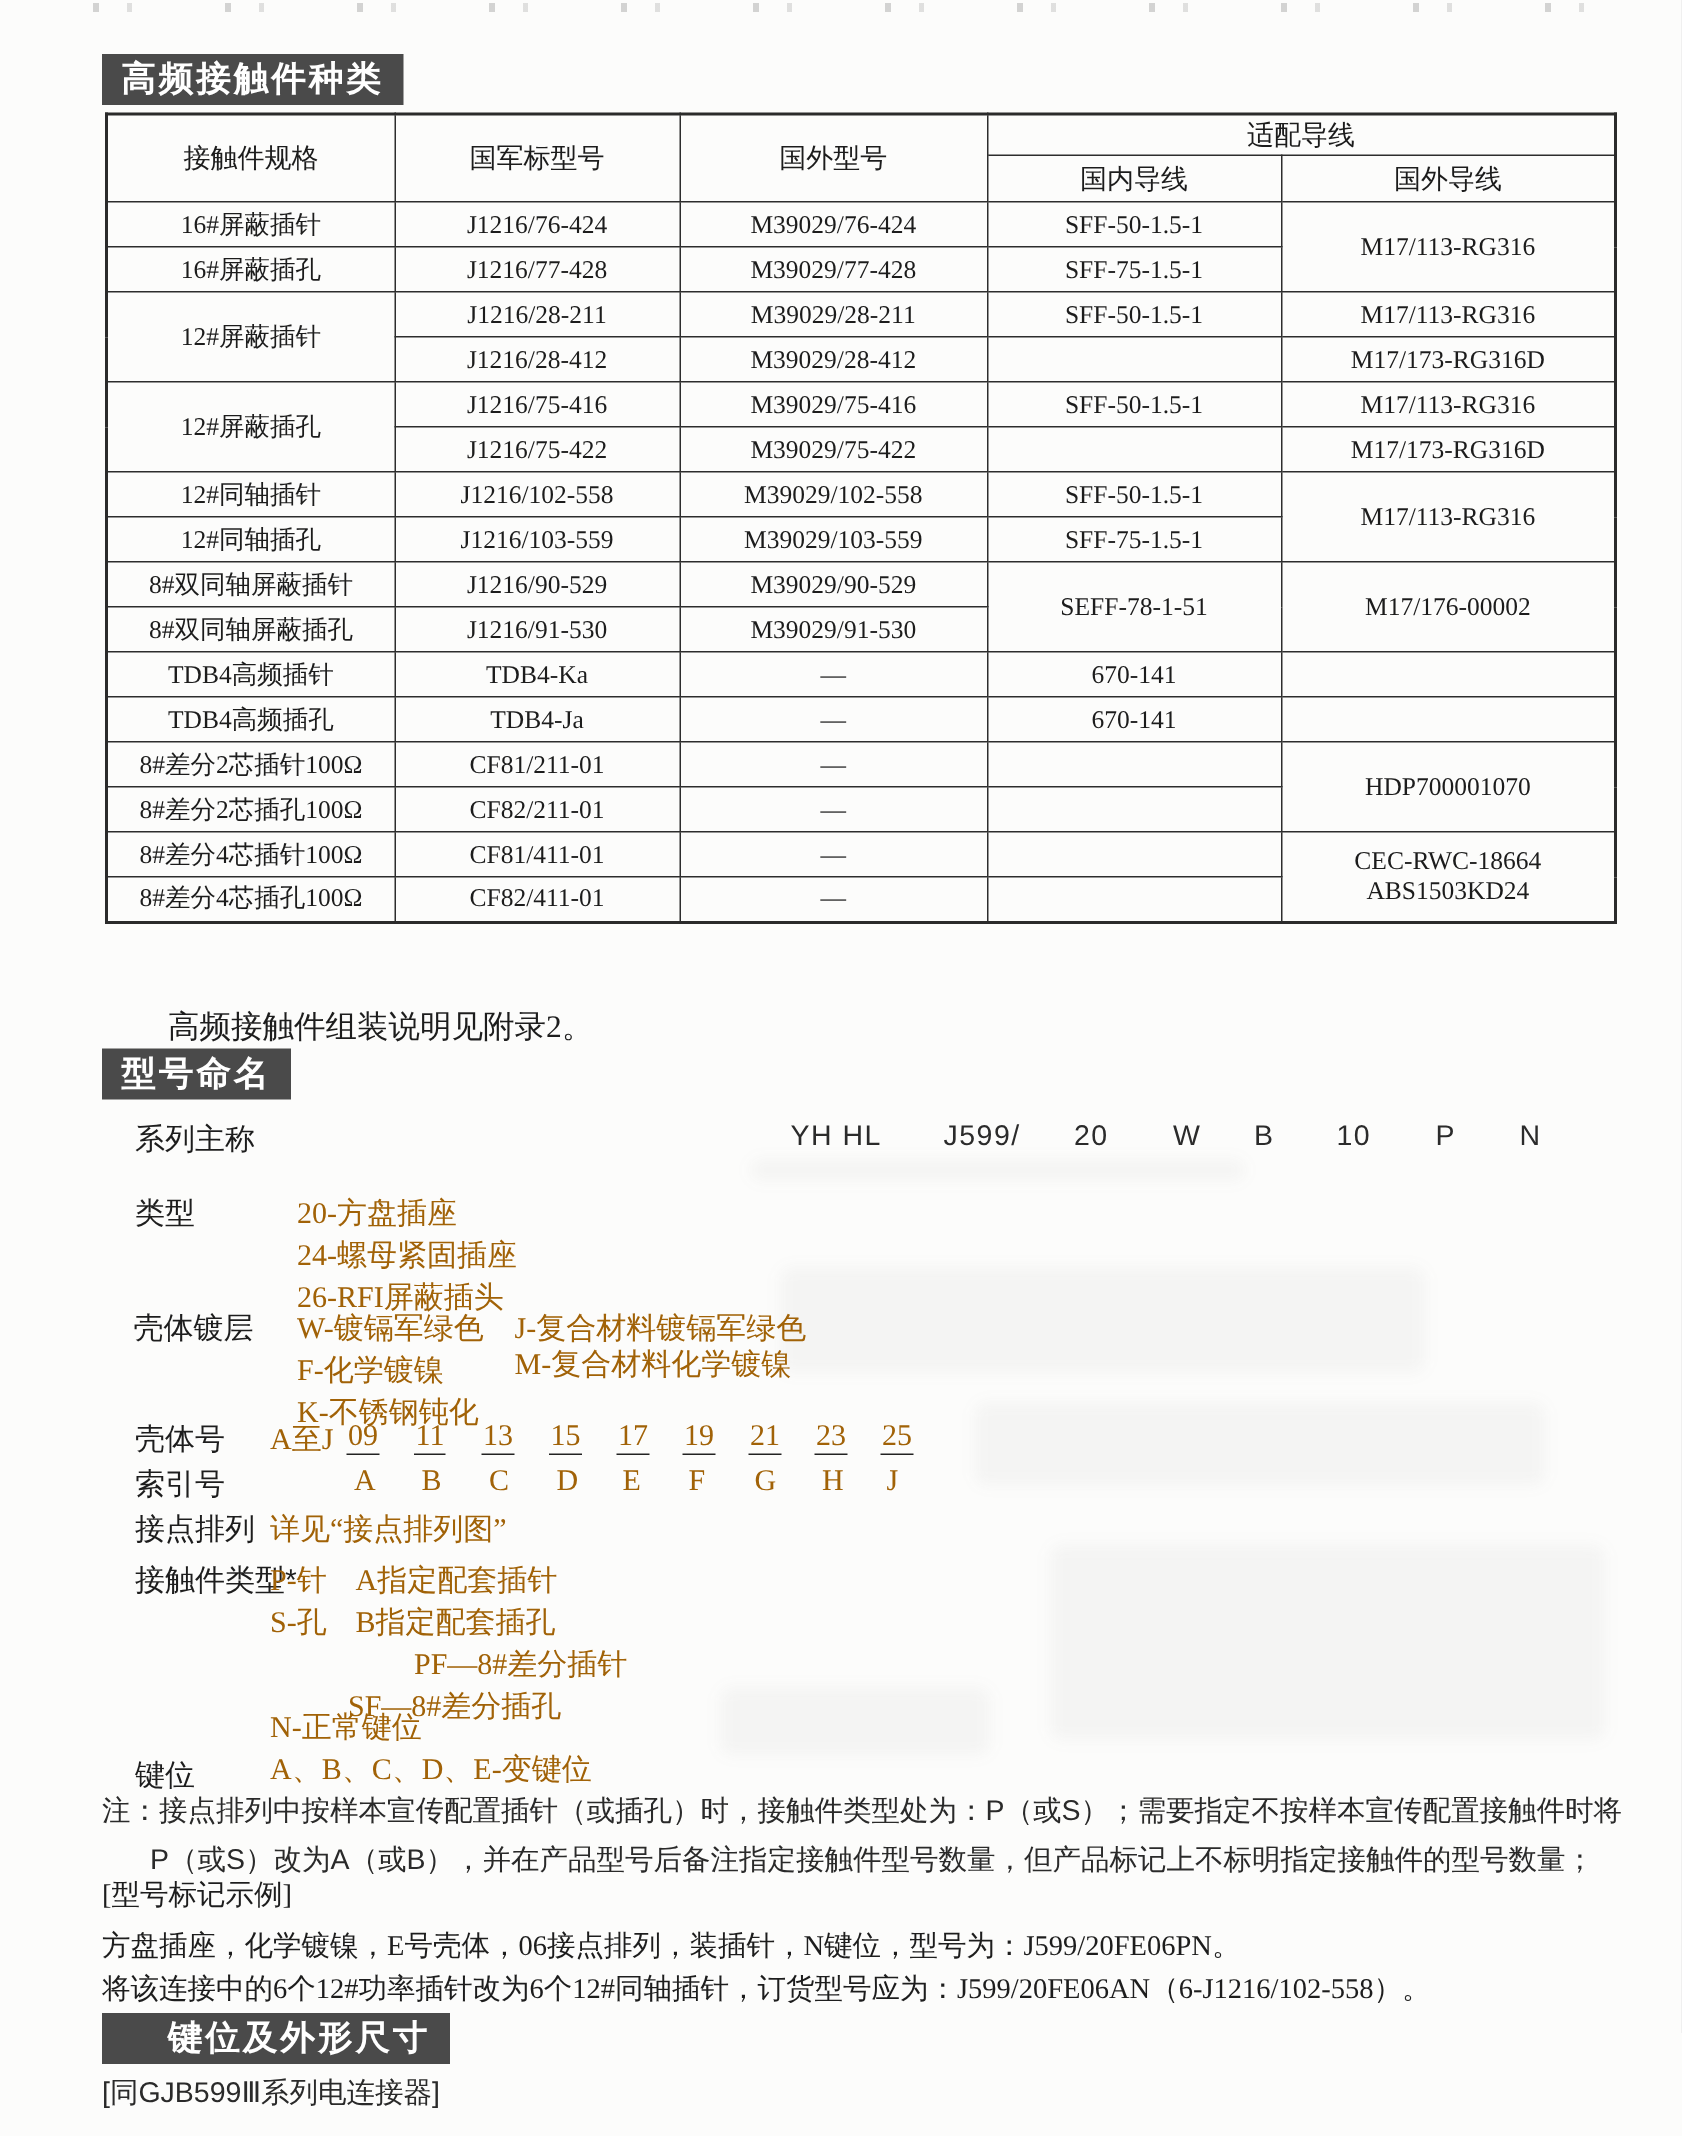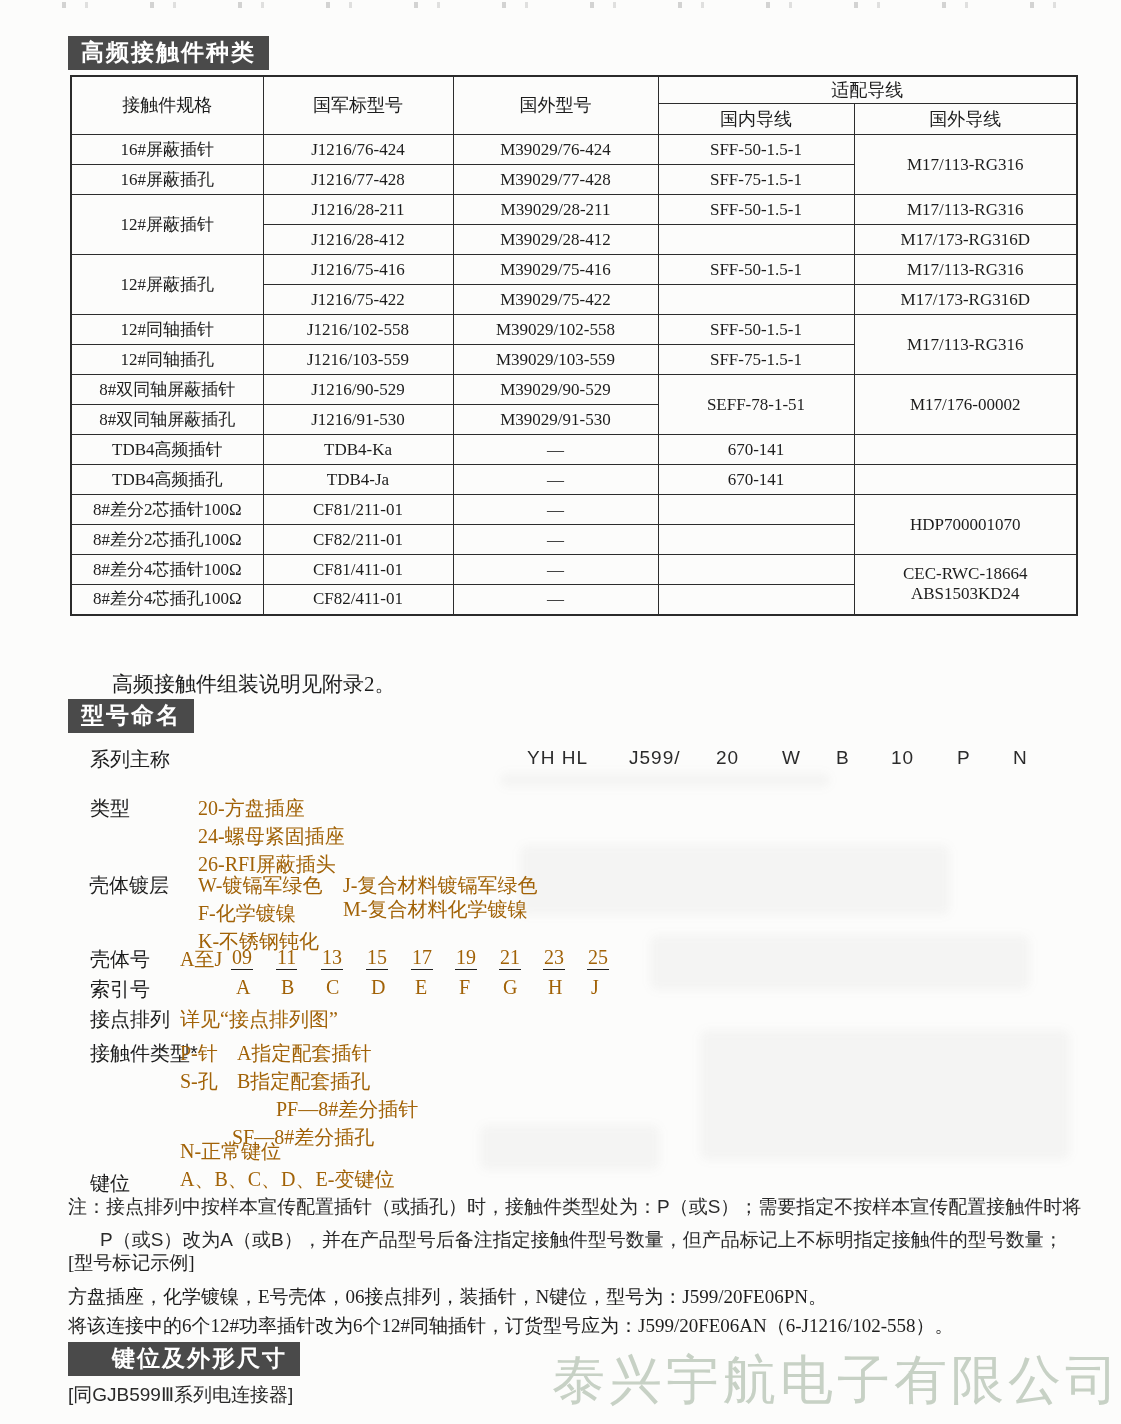--- a/index.html
+++ b/index.html
@@ -63,21 +63,20 @@
 <div class="page">
 
   <div class="artifact-top"></div>
 
   <div class="bleed" style="left:500px;top:773px;width:330px;height:14px;"></div>
   <div class="bleed" style="left:520px;top:845px;width:430px;height:70px;"></div>
   <div class="bleed" style="left:650px;top:935px;width:380px;height:55px;"></div>
   <div class="bleed" style="left:700px;top:1030px;width:370px;height:130px;"></div>
   <div class="bleed" style="left:480px;top:1125px;width:180px;height:45px;"></div>
 
-  <div class="wm-bottom">泰兴宇航电子有限公司</div>
 
   <div class="sec-header" style="left:68px;top:36px;">高频接触件种类</div>
 
   <table class="ct">
     <colgroup>
       <col style="width:192px">
         <col style="width:190px">
         <col style="width:205px">
         <col style="width:196px">
         <col style="width:223px">

